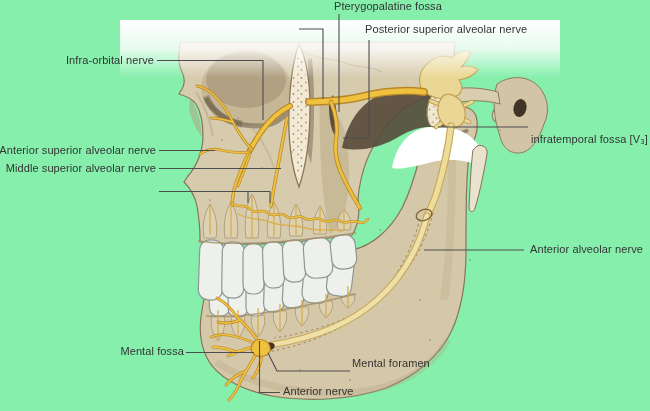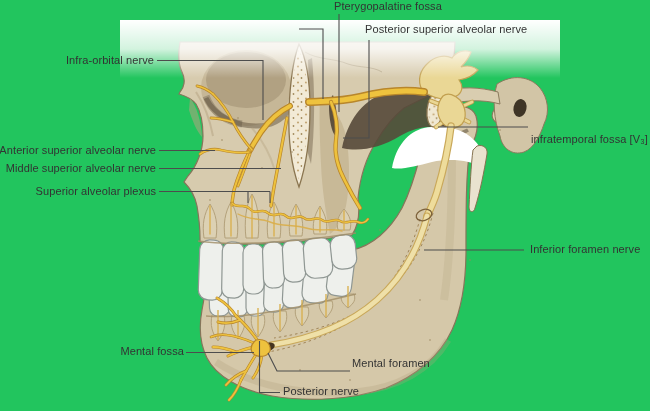--- a/index.html
+++ b/index.html
@@ -1,16 +1,16 @@
 <!DOCTYPE html>
 <html><head>
 <meta charset="utf-8">
 <style>
   html,body{margin:0;padding:0;background:#fff;}
-  .stage{position:relative;width:650px;height:411px;background:#22c55e;overflow:hidden;
+  .stage{position:relative;width:650px;height:411px;background:#86efac;overflow:hidden;
          font-family:"Liberation Sans","DejaVu Sans",sans-serif;}
   .stage svg{position:absolute;left:0;top:0;}
   .lbl{position:absolute;font-size:11px;line-height:13px;color:#333333;white-space:nowrap;
        letter-spacing:.1px;}
   .lbl.r{text-align:right;}
 </style>
 </head>
 <body>
 
 <div class="stage">
@@ -274,20 +274,19 @@
     <path d="M350,371 L277,371 L268,353"></path>
     <path d="M280,392.5 L259.5,392.5 L259.5,341"></path>
   </g>
 </svg>
 
 <div class="lbl" style="left:334px;top:0px">Pterygopalatine fossa</div>
 <div class="lbl" style="left:365px;top:23px">Posterior superior alveolar nerve</div>
 <div class="lbl r" style="right:496px;top:54px">Infra-orbital nerve</div>
 <div class="lbl r" style="right:494px;top:144px">Anterior superior alveolar nerve</div>
 <div class="lbl r" style="right:494px;top:162px">Middle superior alveolar nerve</div>
-<div class="lbl r" style="right:494px;top:185px">Superior alveolar plexus</div>
 <div class="lbl" style="left:531px;top:120px"><br><span>infratemporal fossa [V₃]</span></div>
-<div class="lbl" style="left:530px;top:243px"><span>Inferior foramen nerve</span><br></div>
+<div class="lbl" style="left:530px;top:243px"><span>Anterior alveolar nerve</span><br></div>
 <div class="lbl r" style="right:466px;top:345px">Mental fossa</div>
 <div class="lbl" style="left:352px;top:357px">Mental foramen</div>
-<div class="lbl" style="left:283px;top:385px">Posterior nerve</div>
+<div class="lbl" style="left:283px;top:385px">Anterior nerve</div>
 
 </div>
 
 </body></html>

